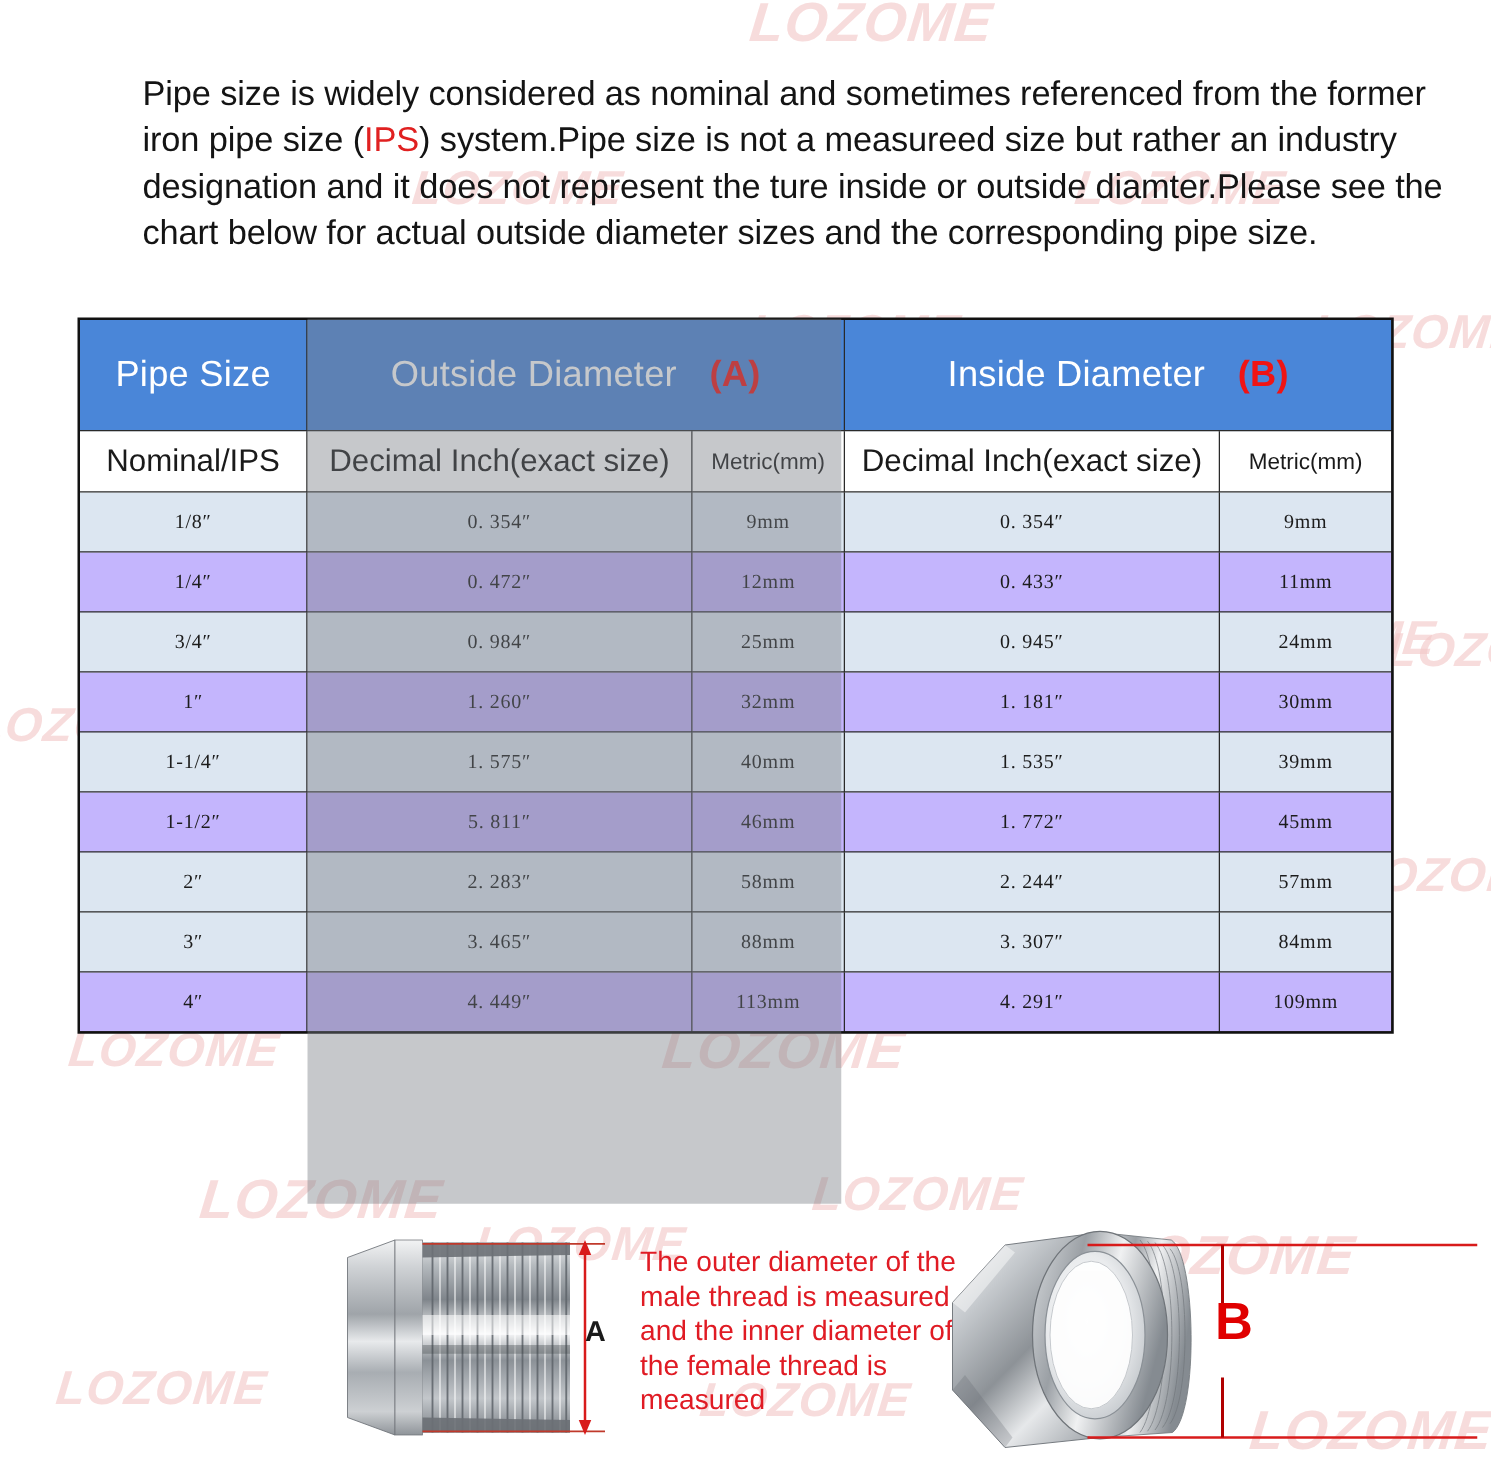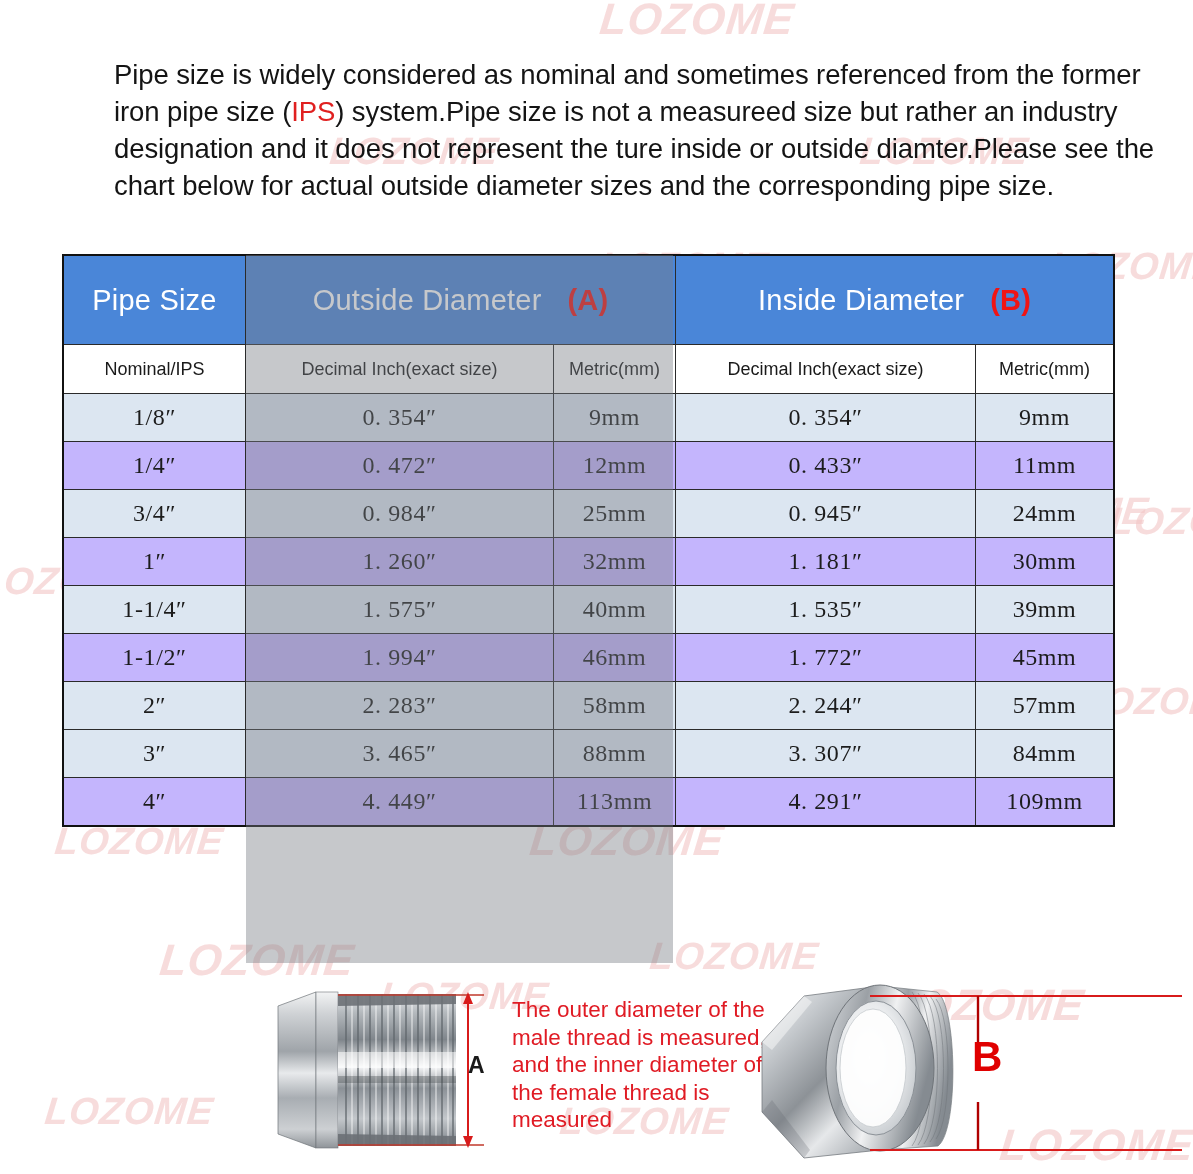--- a/index.html
+++ b/index.html
@@ -97,28 +97,28 @@
     letter-spacing: 0.2px;
   }
   th .paren {
     color: #f01414;
     font-weight: bold;
     margin-left: 26px;
   }
   tr.hdr-sub td {
     height: 48px;
     background: #ffffff;
-    font-size: 18px;
+    font-size: 25px;
     color: #1a1a1a;
     font-family: "Liberation Sans", sans-serif;
   }
   tbody tr.data-row td {
     height: 47px;
     font-family: "Liberation Serif", serif;
-    font-size: 24px;
+    font-size: 16px;
     color: #1c1c1c;
     letter-spacing: 0.6px;
   }
   tbody tr.data-row.alt td {
     background: #dce6f1;
   }
   tbody tr.data-row.plain td {
     background: #c4b5fd;
   }
   td.mm, tr.hdr-sub td.mm {
@@ -276,21 +276,21 @@
         </tr>
         <tr class="data-row alt">
           <td>1-1/4″</td>
           <td>1. 575″</td>
           <td class="mm">40mm</td>
           <td>1. 535″</td>
           <td class="mm">39mm</td>
         </tr>
         <tr class="data-row plain">
           <td>1-1/2″</td>
-          <td>1. 994″</td>
+          <td>5. 811″</td>
           <td class="mm">46mm</td>
           <td>1. 772″</td>
           <td class="mm">45mm</td>
         </tr>
         <tr class="data-row alt">
           <td>2″</td>
           <td>2. 283″</td>
           <td class="mm">58mm</td>
           <td>2. 244″</td>
           <td class="mm">57mm</td>

